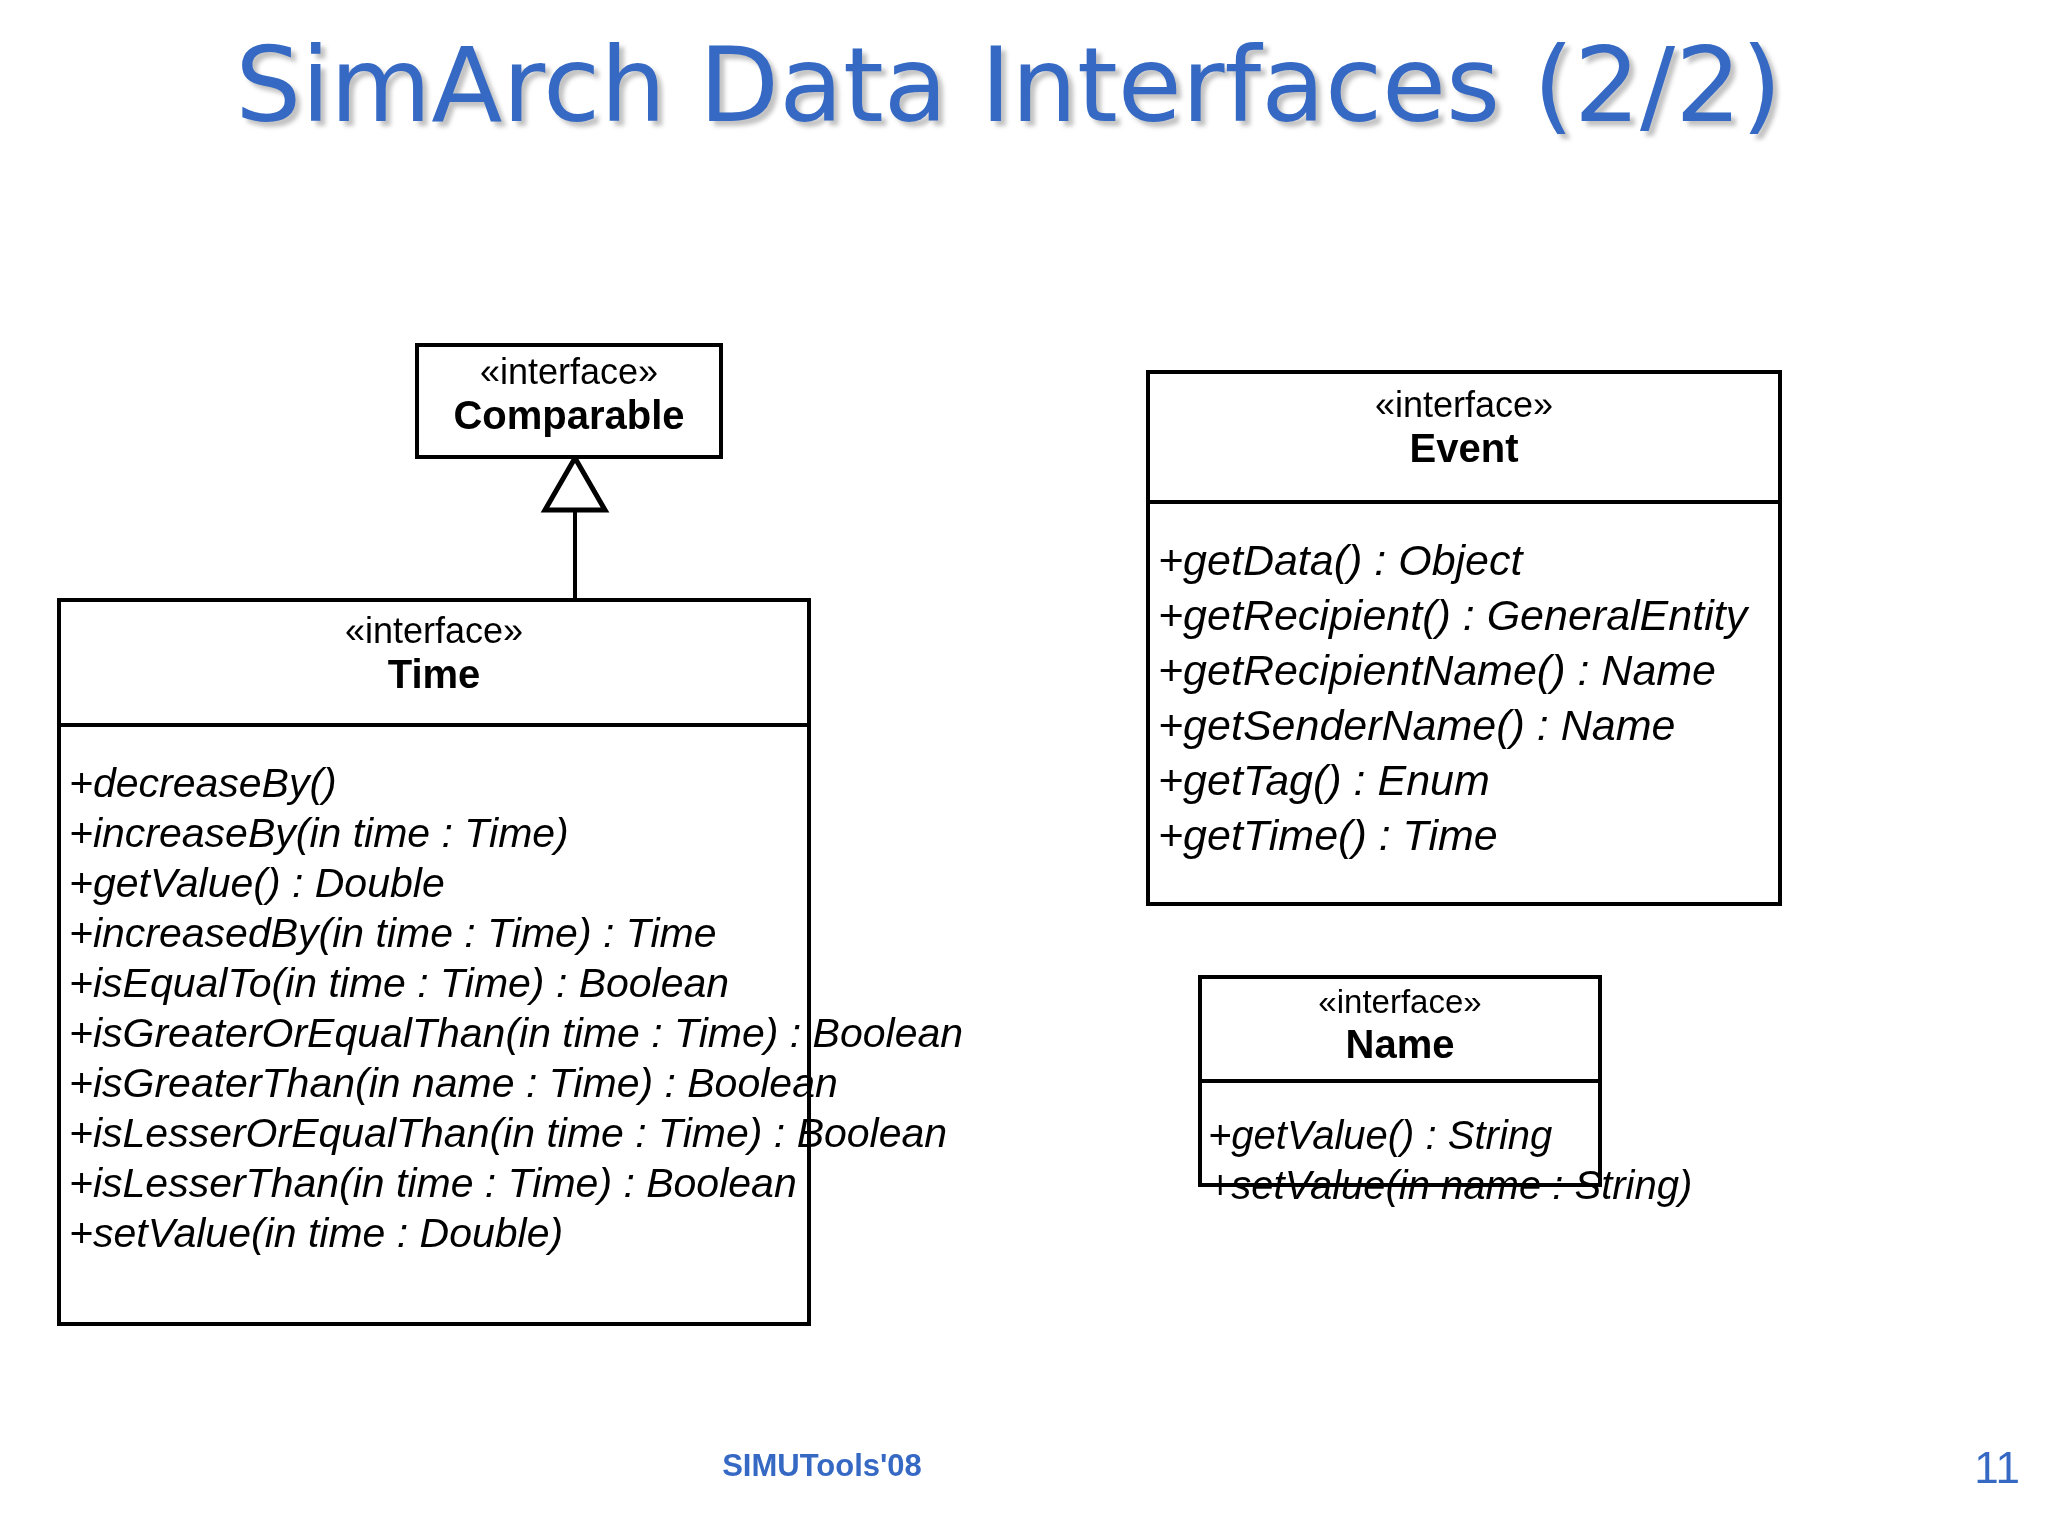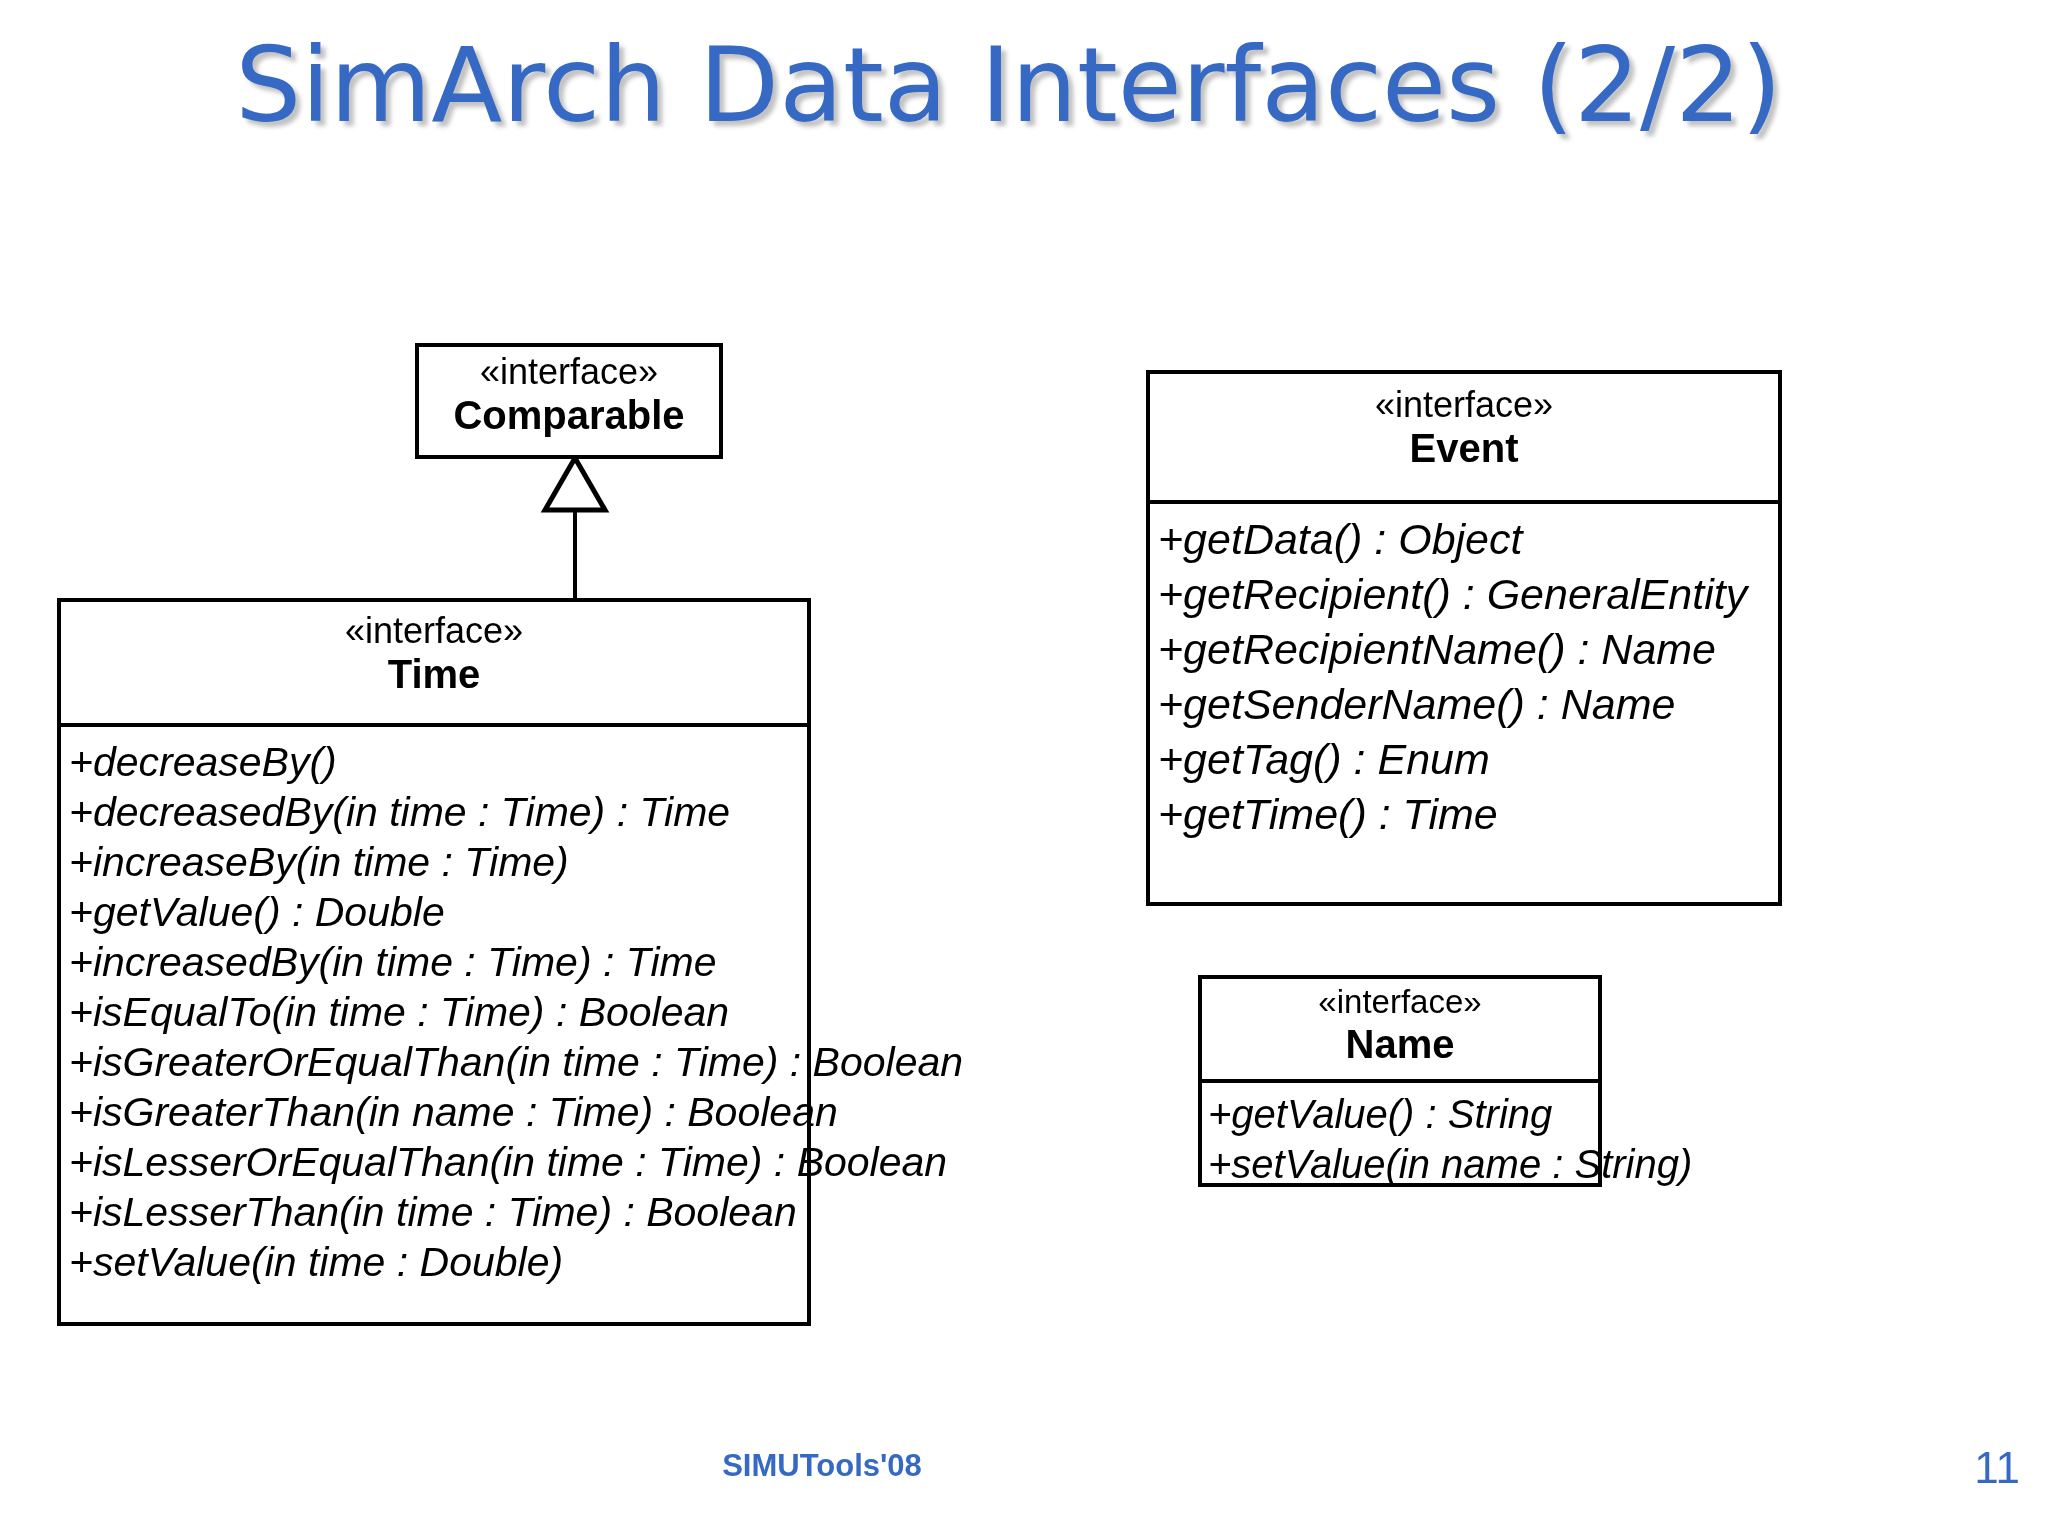--- a/index.html
+++ b/index.html
@@ -62,20 +62,21 @@
     line-height: 1.18;
   }
   .uml-divider {
     height: 0;
     border-top: 4px solid #000000;
   }
   .uml-members {
     box-sizing: border-box;
     padding: 6px 0 6px 8px;
     overflow: visible;
+    margin-top: 21px;
   }
   .uml-members .member {
     display: block;
     font-style: italic;
     font-size: 40px;
     line-height: 1.0;
     color: #000000;
     white-space: nowrap;
   }
 
@@ -155,21 +156,20 @@
   </div>
 
   <div class="uml-box" id="box-time">
     <div class="uml-header">
       <span class="stereotype">«interface»</span>
       <span class="classname">Time</span>
     </div>
     <div class="uml-divider"></div>
     <div class="uml-members">
       <span class="member">+decreaseBy()</span>
-      <span class="member">+decreasedBy(in time : Time) : Time</span>
       <span class="member">+increaseBy(in time : Time)</span>
       <span class="member">+getValue() : Double</span>
       <span class="member">+increasedBy(in time : Time) : Time</span>
       <span class="member">+isEqualTo(in time : Time) : Boolean</span>
       <span class="member">+isGreaterOrEqualThan(in time : Time) : Boolean</span>
       <span class="member">+isGreaterThan(in name : Time) : Boolean</span>
       <span class="member">+isLesserOrEqualThan(in time : Time) : Boolean</span>
       <span class="member">+isLesserThan(in time : Time) : Boolean</span>
       <span class="member">+setValue(in time : Double)</span>
     </div>

